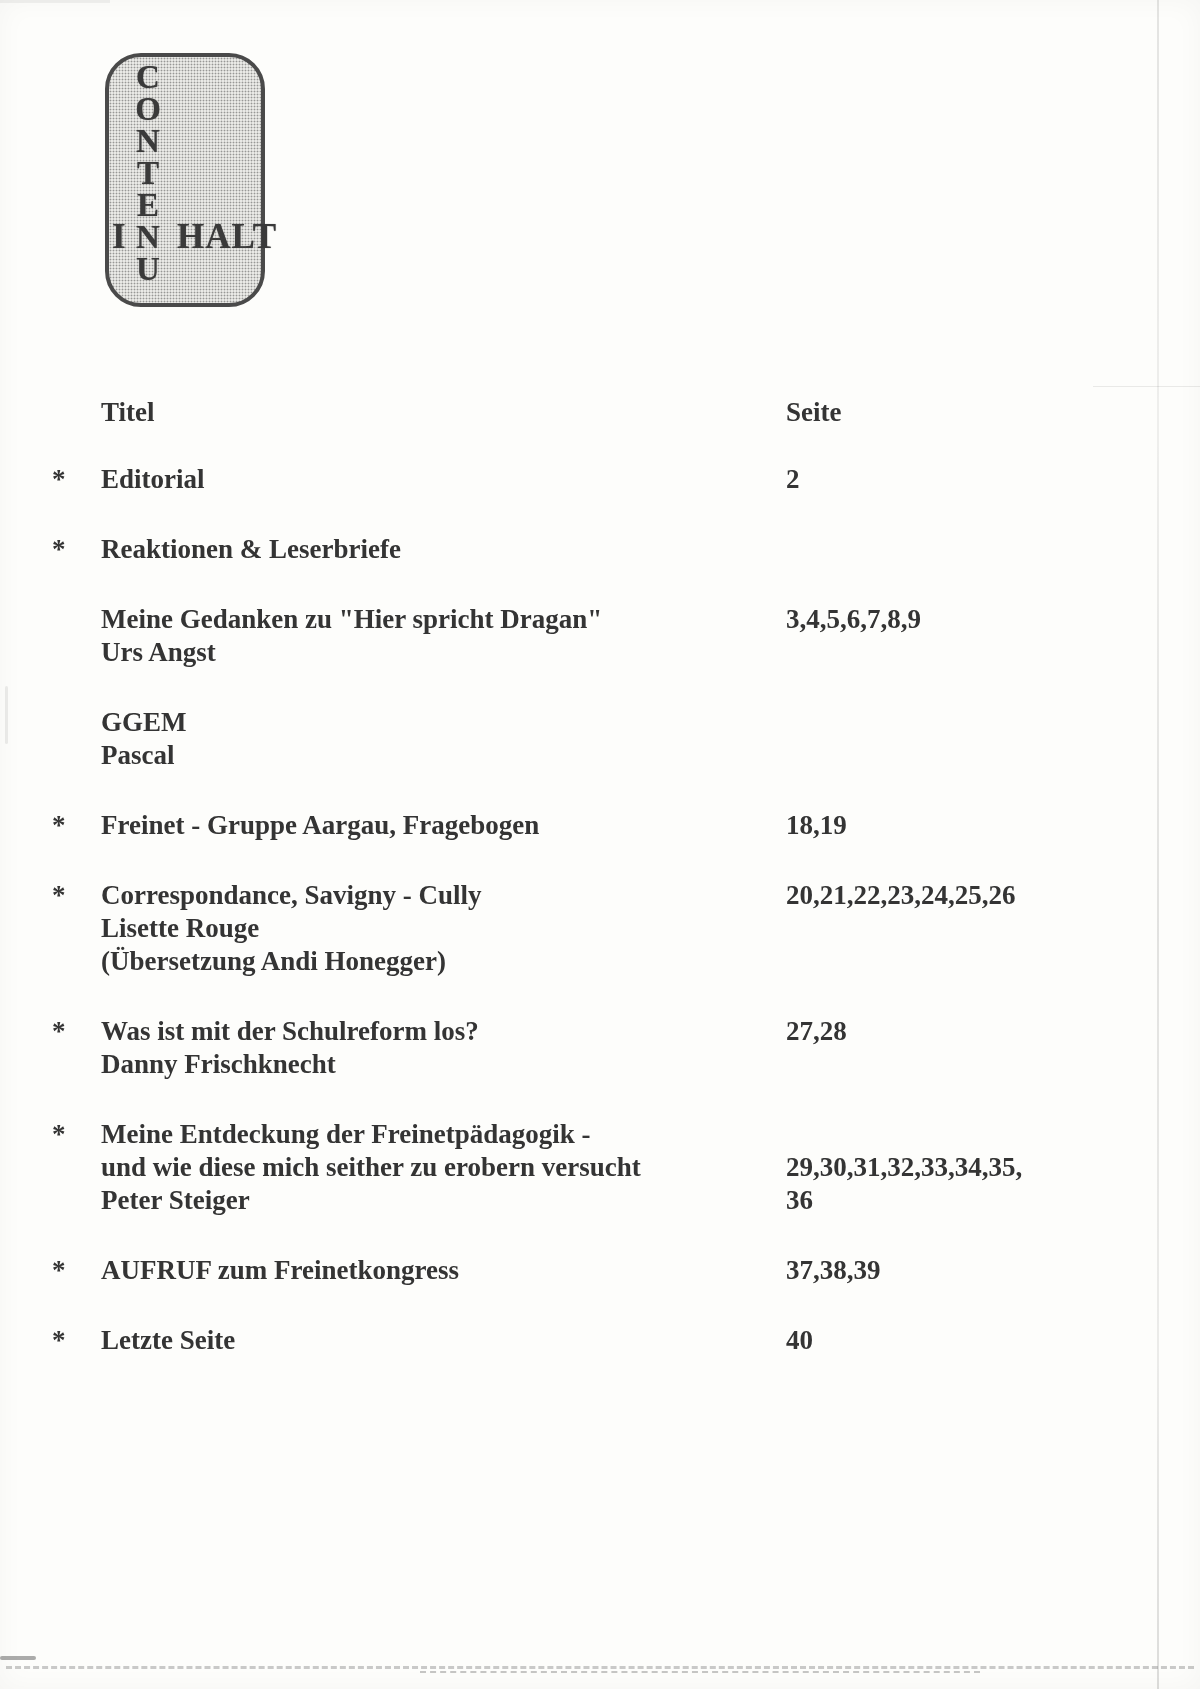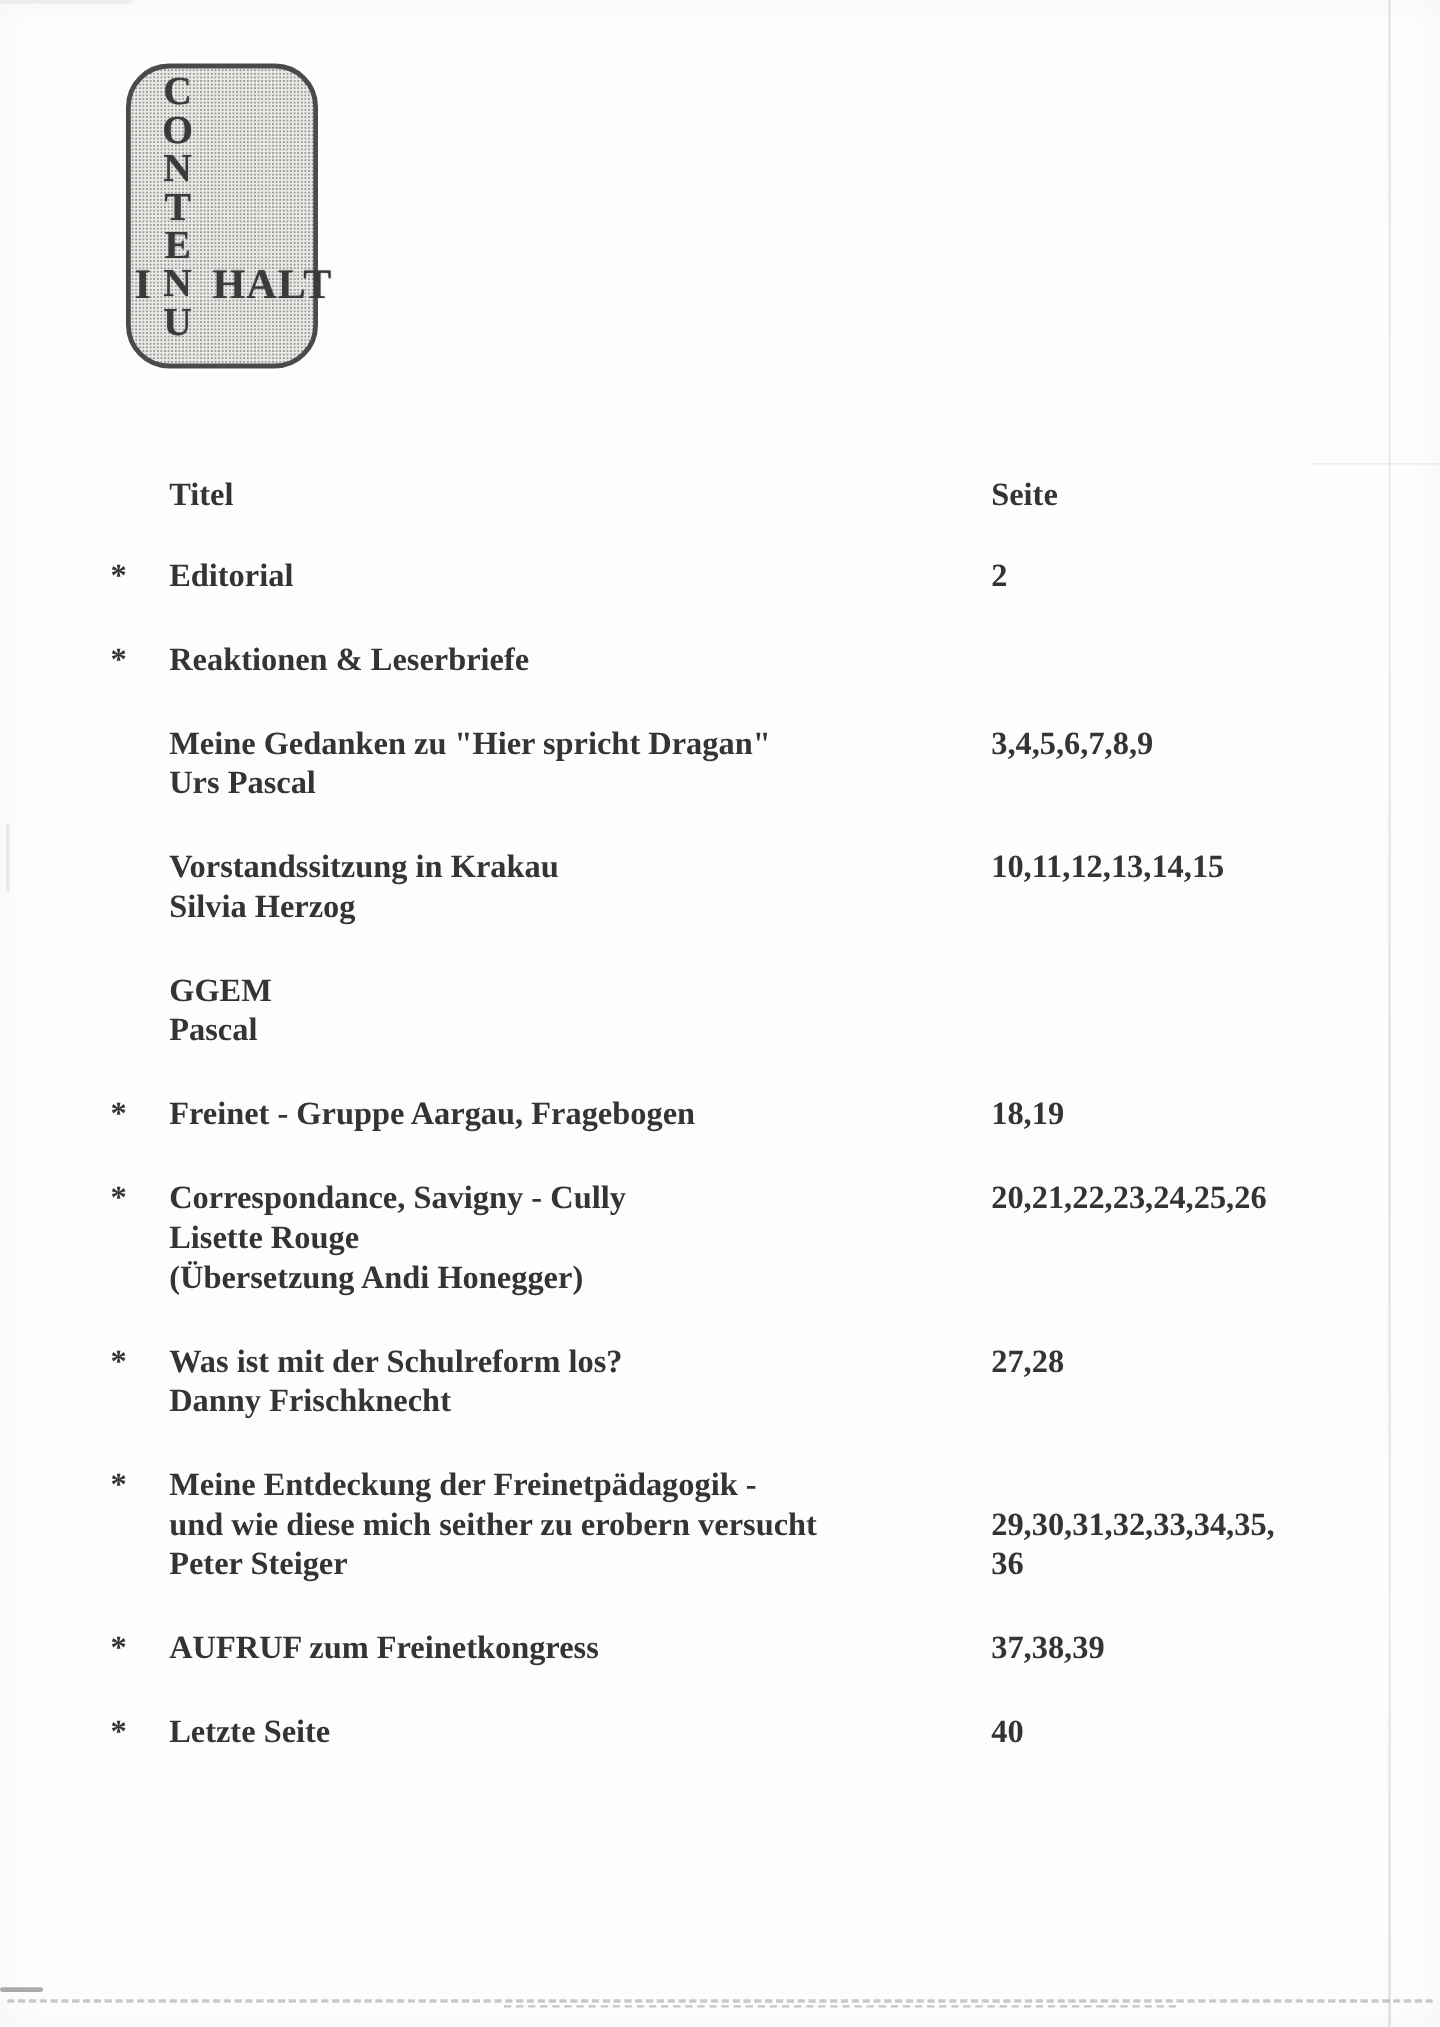--- a/index.html
+++ b/index.html
@@ -36,21 +36,21 @@
   .logo-halt{left:68px;letter-spacing:1px;}
 
   
   .toc{
     position:absolute;left:0;top:396px;width:100%;
     font-size:27px;font-weight:bold;line-height:33px;
   }
   .row{
     display:grid;
     grid-template-columns:49px 685px auto;
-    padding-left:92px;
+    padding-left:52px;
     margin-bottom:37px;
   }
   .header-row{margin-bottom:34px;}
   .cell{white-space:nowrap;}
   .line{min-height:33px;font-family:Liberation Serif, serif;}
 
   
   .artifact{position:absolute;pointer-events:none;}
   .right-edge-line{left:1157px;top:0;width:2px;height:1689px;
     background:linear-gradient(to bottom,
@@ -112,37 +112,27 @@
     <div class="cell title">
             <div class="line">Reaktionen &amp; Leserbriefe</div>
           </div>
     <div class="cell pages"></div>
   </div>
 
   <div class="row entry">
     <div class="cell star"></div>
     <div class="cell title">
             <div class="line">Meine Gedanken zu "Hier spricht Dragan"</div>
-            <div class="line">Urs Pascal</div>
+            <div class="line">Urs Angst</div>
           </div>
     <div class="cell pages">
             <div class="line">3,4,5,6,7,8,9</div>
           </div>
   </div>
 
-  <div class="row entry">
-    <div class="cell star"></div>
-    <div class="cell title">
-            <div class="line">Vorstandssitzung in Krakau</div>
-            <div class="line">Silvia Herzog</div>
-          </div>
-    <div class="cell pages">
-            <div class="line">10,11,12,13,14,15</div>
-          </div>
-  </div>
 
   <div class="row entry">
     <div class="cell star"></div>
     <div class="cell title">
             <div class="line">GGEM</div>
             <div class="line">Pascal</div>
           </div>
   </div>
 
   <div class="row entry">

